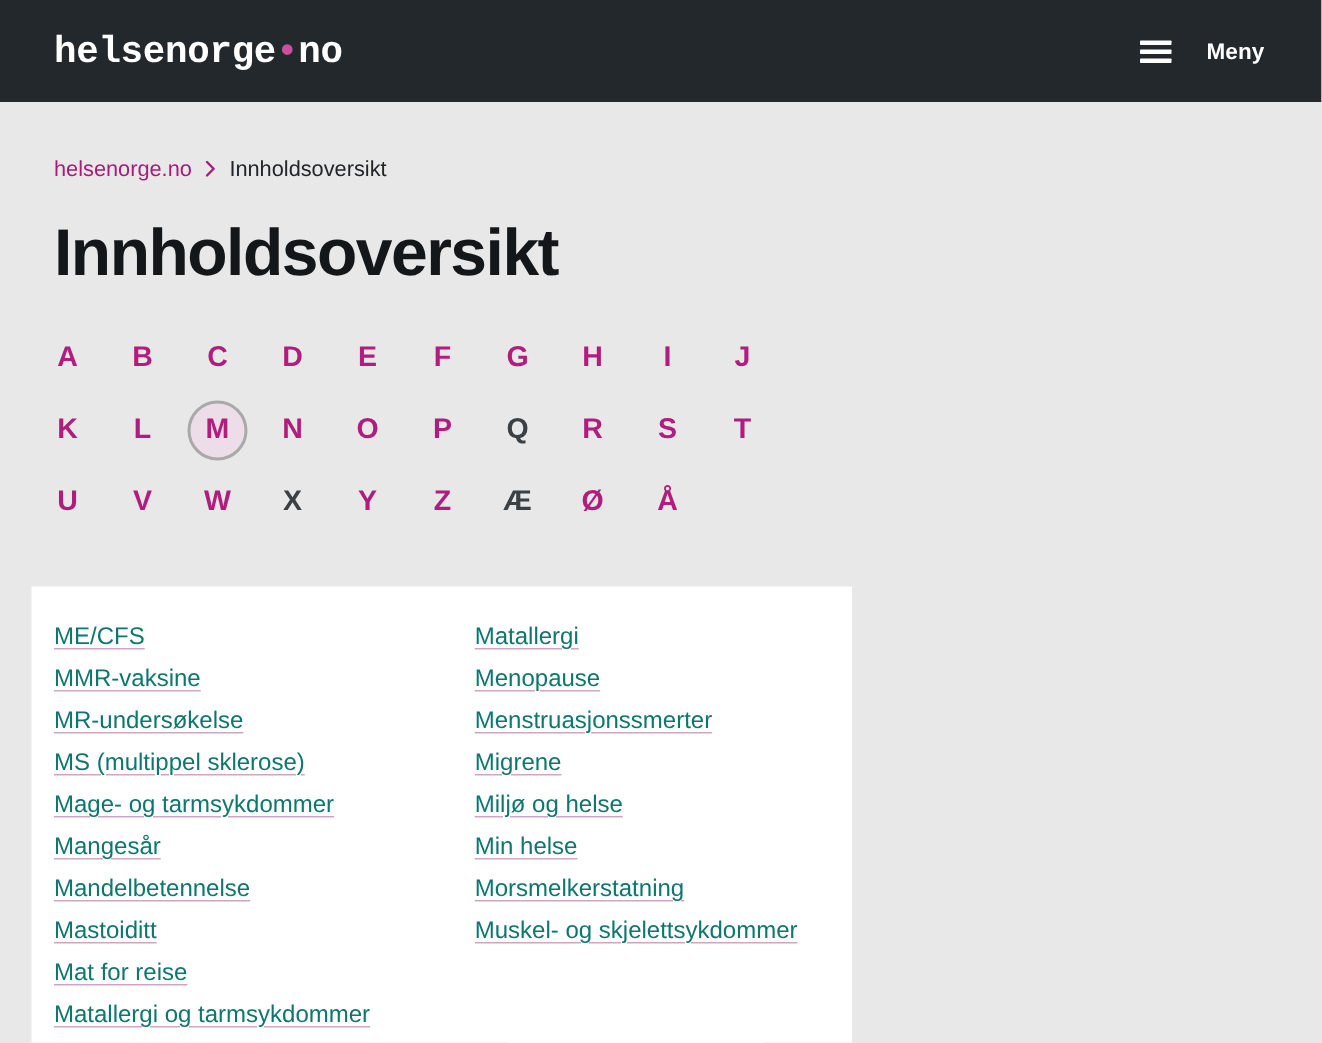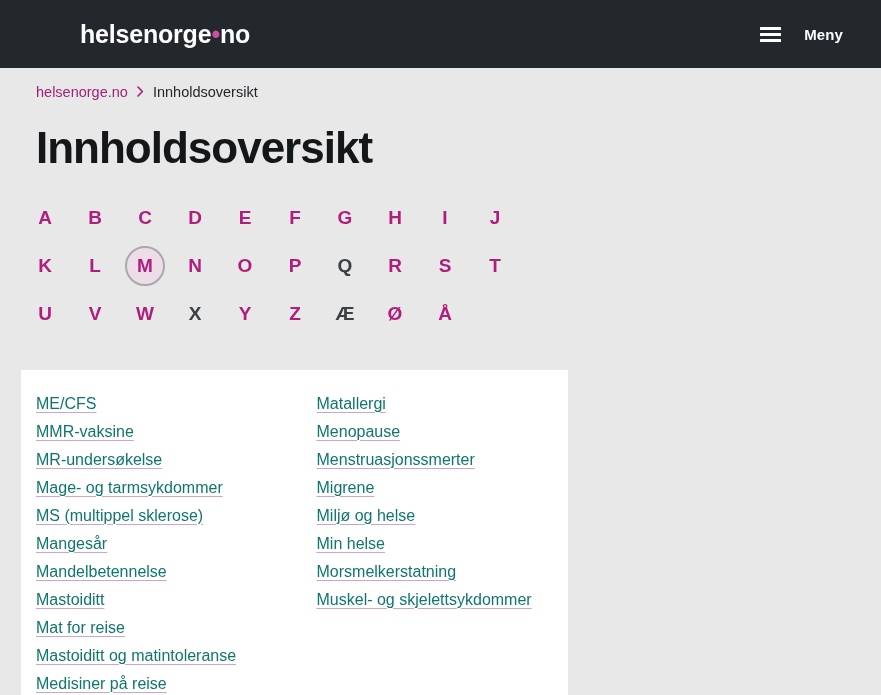--- a/index.html
+++ b/index.html
@@ -20,29 +20,28 @@
   .site-header {
     height: 68px;
     background: #23282c;
     display: flex;
     align-items: center;
     justify-content: space-between;
     padding: 0 36px 0 36px;
     position: relative;
   }
   .logo {
-    font-family: Liberation Sans, sans-serif;
+    font-family: Liberation Mono, monospace;
     font-weight: 700;
     font-size: 25px;
     letter-spacing: -0.2px;
     color: #ffffff;
     white-space: nowrap;
     cursor: pointer;
     user-select: none;
-    margin-left: 44px;
   }
   .logo .dot {
     color: #cc4f9e;
     font-size: 25px;
     line-height: 1;
   }
   .menu-button {
     display: flex;
     align-items: center;
     gap: 23px;
@@ -69,21 +68,21 @@
     font-size: 15px;
     font-weight: 700;
     letter-spacing: 0.1px;
   }
 
   
   .breadcrumb {
     display: flex;
     align-items: center;
     gap: 9px;
-    padding: 16px 0 0 36px;
+    padding: 37px 0 0 36px;
     font-size: 14.5px;
   }
   .breadcrumb a {
     color: #a41e78;
     text-decoration: none;
     cursor: pointer;
   }
   .crumb-sep {
     color: #a41e78;
     display: inline-flex;
@@ -303,27 +302,27 @@
         <a class="alpha-letter">Å</a>
       </div>
     </div>
 </nav>
 
 <section class="content-card">
   <div class="link-column col-left" id="col-left">
       <a class="index-link">ME/CFS</a>
       <a class="index-link">MMR-vaksine</a>
       <a class="index-link">MR-undersøkelse</a>
+      <a class="index-link">MS (multippel sklerose)</a>
       <a class="index-link">Mage- og tarmsykdommer</a>
-      <a class="index-link">MS (multippel sklerose)</a>
       <a class="index-link">Mangesår</a>
       <a class="index-link">Mandelbetennelse</a>
       <a class="index-link">Mastoiditt</a>
       <a class="index-link">Mat for reise</a>
-      <a class="index-link">Mastoiditt og matintoleranse</a>
+      <a class="index-link">Matallergi og tarmsykdommer</a>
       <a class="index-link">Medisiner på reise</a>
     </div>
   <div class="link-column col-right" id="col-right">
       <a class="index-link">Matallergi</a>
       <a class="index-link">Menopause</a>
       <a class="index-link">Menstruasjonssmerter</a>
       <a class="index-link">Migrene</a>
       <a class="index-link">Miljø og helse</a>
       <a class="index-link">Min helse</a>
       <a class="index-link">Morsmelkerstatning</a>

